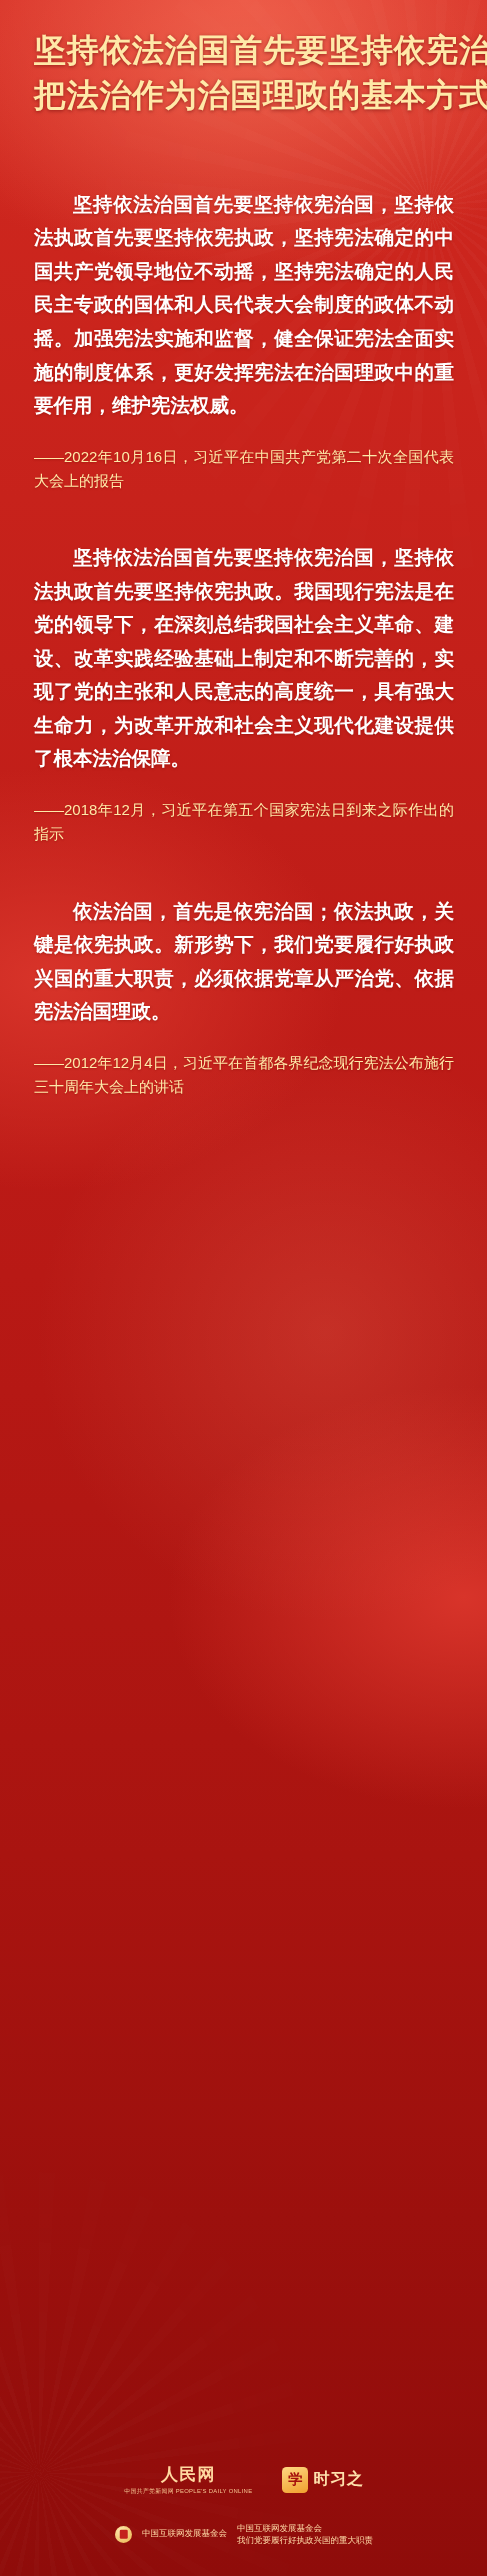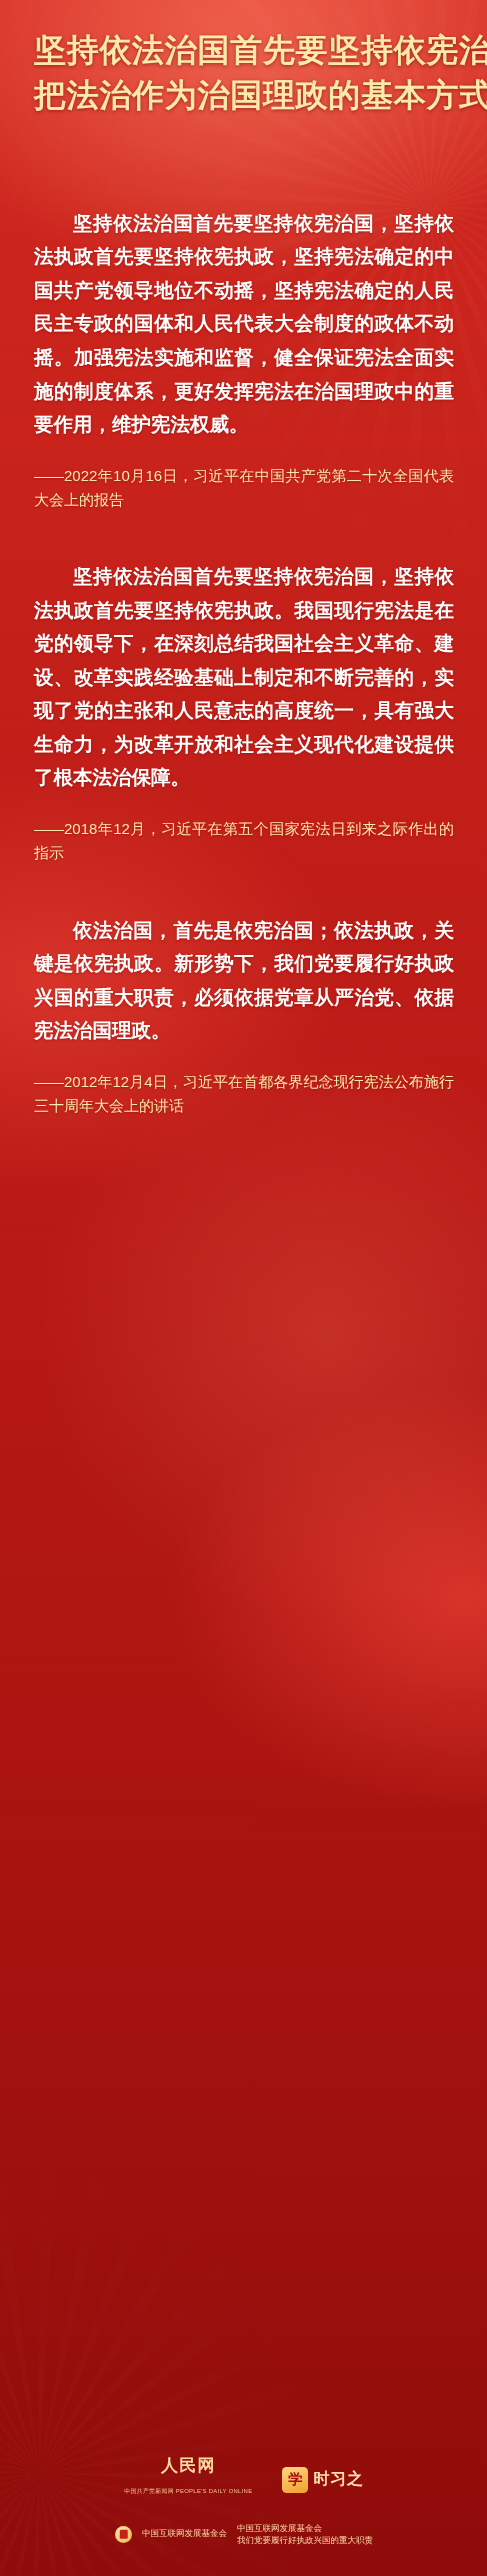--- a/index.html
+++ b/index.html
@@ -78,21 +78,21 @@
     text-shadow: 0 1.3px 3.9px rgba(90,0,0,0.55);
   }
   .title .line {
     display: block;
     white-space: nowrap;
   }
 
   .block {
     margin-top: 48px;
   }
-  .block.first { margin-top: 88px; }
+  .block.first { margin-top: 69px; }
 
   .para {
     color: #ffffff;
     font-size: 19.5px;
     line-height: 1.72;
     font-weight: bold;
     text-indent: 2em;
     text-align: justify;
     text-shadow: 0 0.7px 2.6px rgba(120,10,5,0.45);
   }
@@ -118,21 +118,21 @@
     display: flex;
     align-items: flex-end;
     justify-content: center;
     gap: 30px;
     margin-bottom: 26px;
   }
   .logo-people {
     display: flex;
     flex-direction: column;
     align-items: center;
-    gap: 11px;
+    gap: 2px;
   }
   .logo-people .cn {
     color: #ffd9a0;
     font-family: "DejaVu Serif", serif;
     font-size: 17px;
     font-weight: bold;
     letter-spacing: 1.3px;
   }
   .logo-people .sub {
     color: #ffd9a0;

